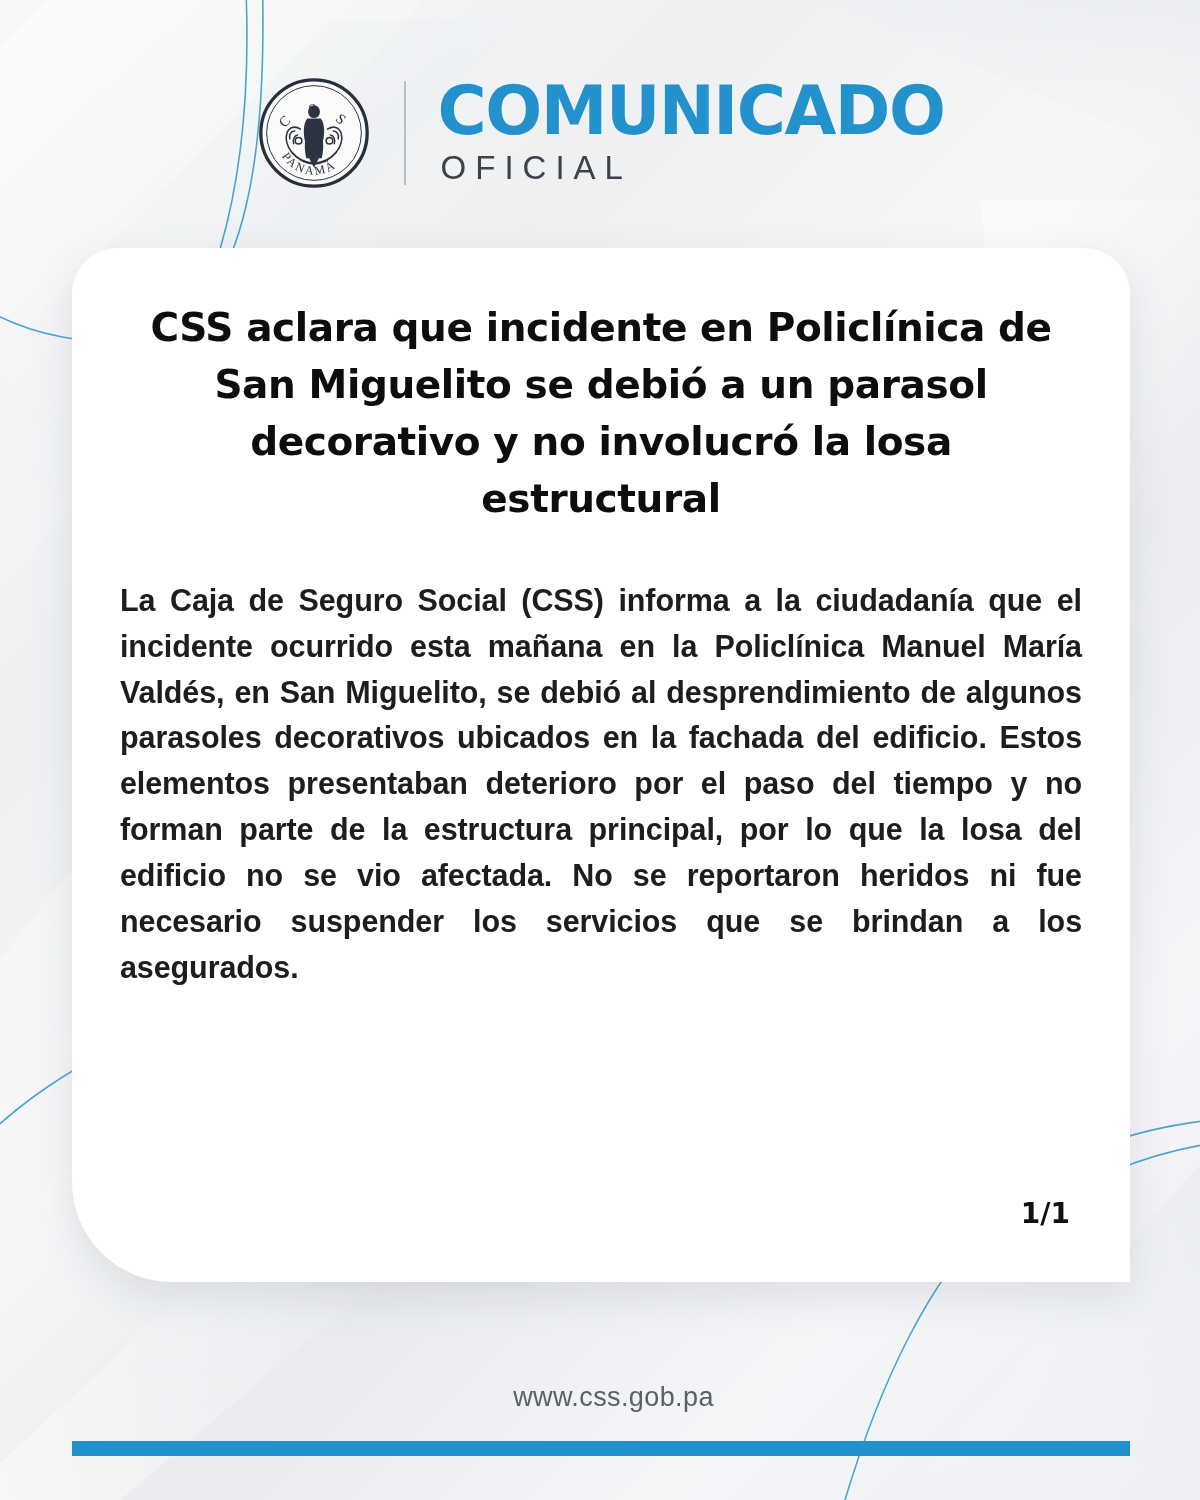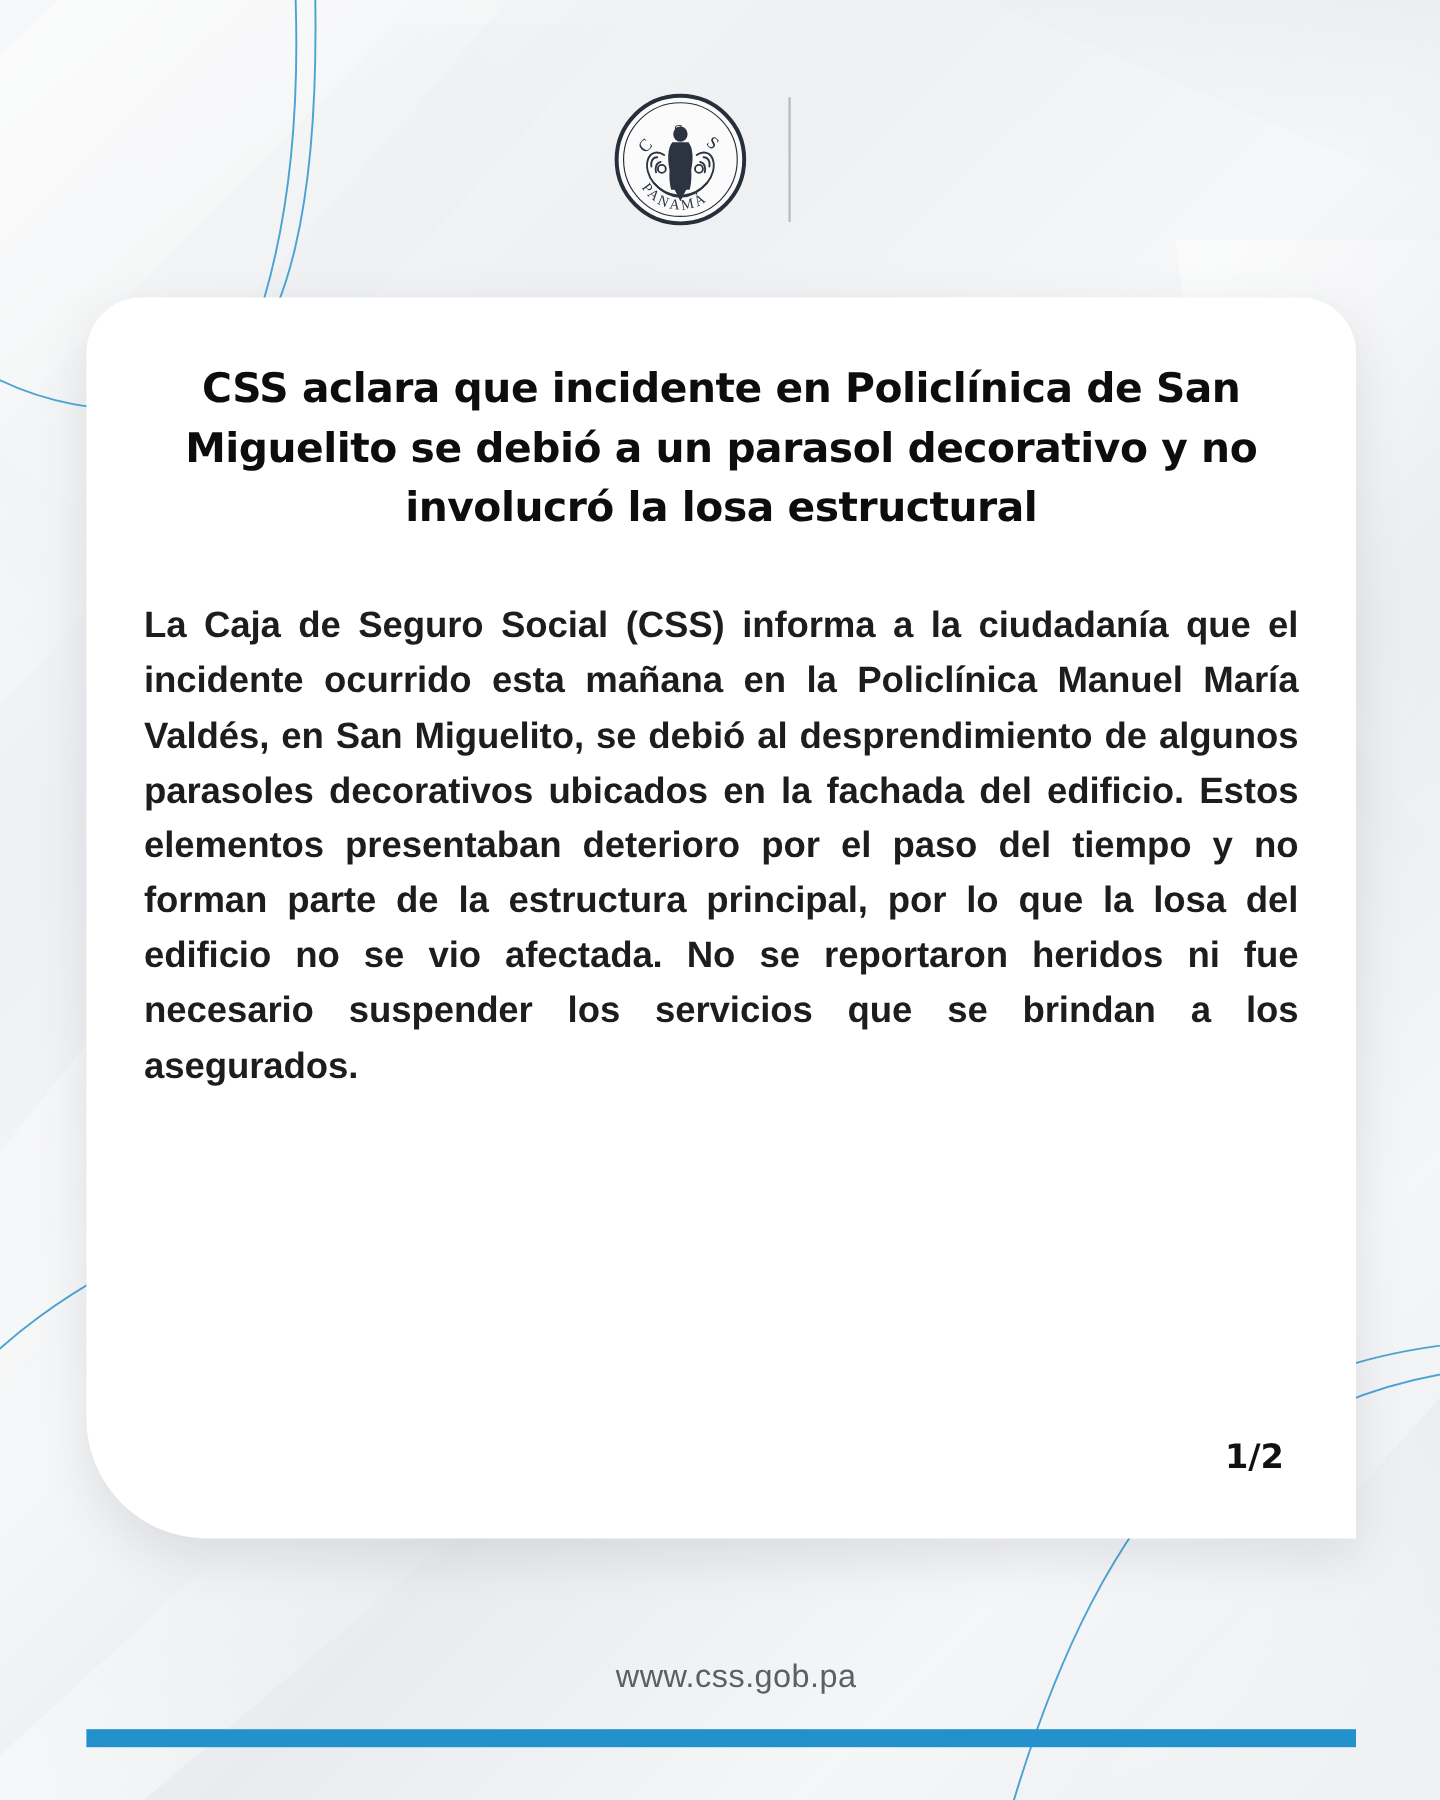--- a/index.html
+++ b/index.html
@@ -90,21 +90,21 @@
     height: 1034px;
     background: #ffffff;
     border-radius: 46px 46px 0 100px;
     box-shadow: 0 14px 42px rgba(70, 80, 95, 0.13);
     padding: 46px 48px 0 48px;
   }
 
   .headline {
     font-family: "DejaVu Sans", sans-serif;
     font-weight: 700;
-    font-size: 34px;
+    font-size: 39px;
     line-height: 1.46;
     letter-spacing: -0.4px;
     color: #0d0d0d;
     text-align: center;
     margin: 6px 6px 0 6px;
   }
 
   .body-copy {
     margin-top: 50px;
   }
@@ -233,27 +233,31 @@
     </g>
 
     <path id="arcBot" d="M 21 64 A 39 39 0 0 0 99 64" fill="none"></path>
     <text font-family="'Liberation Serif', serif" font-size="12.5" fill="#2b3440" letter-spacing="2.2">
       <textPath href="#arcBot" startOffset="17%">PANAMÁ</textPath>
     </text>
   </svg>
 
   <div class="header-divider"></div>
 
+  <div class="header-titles">
+    <div class="title-main">COMUNICADO</div>
+    <div class="title-sub">OFICIAL</div>
+  </div>
 </div>
 
 <div class="card">
 
   <h1 class="headline">CSS aclara que incidente en Policlínica de San Miguelito se debió a un parasol decorativo y no involucró la losa estructural</h1>
 
   <div class="body-copy">
     <p>La Caja de Seguro Social (CSS) informa a la ciudadanía que el incidente ocurrido esta mañana en la Policlínica Manuel María Valdés, en San Miguelito, se debió al desprendimiento de algunos parasoles decorativos ubicados en la fachada del edificio. Estos elementos presentaban deterioro por el paso del tiempo y no forman parte de la estructura principal, por lo que la losa del edificio no se vio afectada. No se reportaron heridos ni fue necesario suspender los servicios que se brindan a los asegurados.</p>
   </div>
 
-  <div class="page-number">1/2</div>
+  <div class="page-number">1/1</div>
 </div>
 
 <div class="footer-url">www.css.gob.pa</div>
 <div class="footer-bar"></div>
 
 </body></html>

